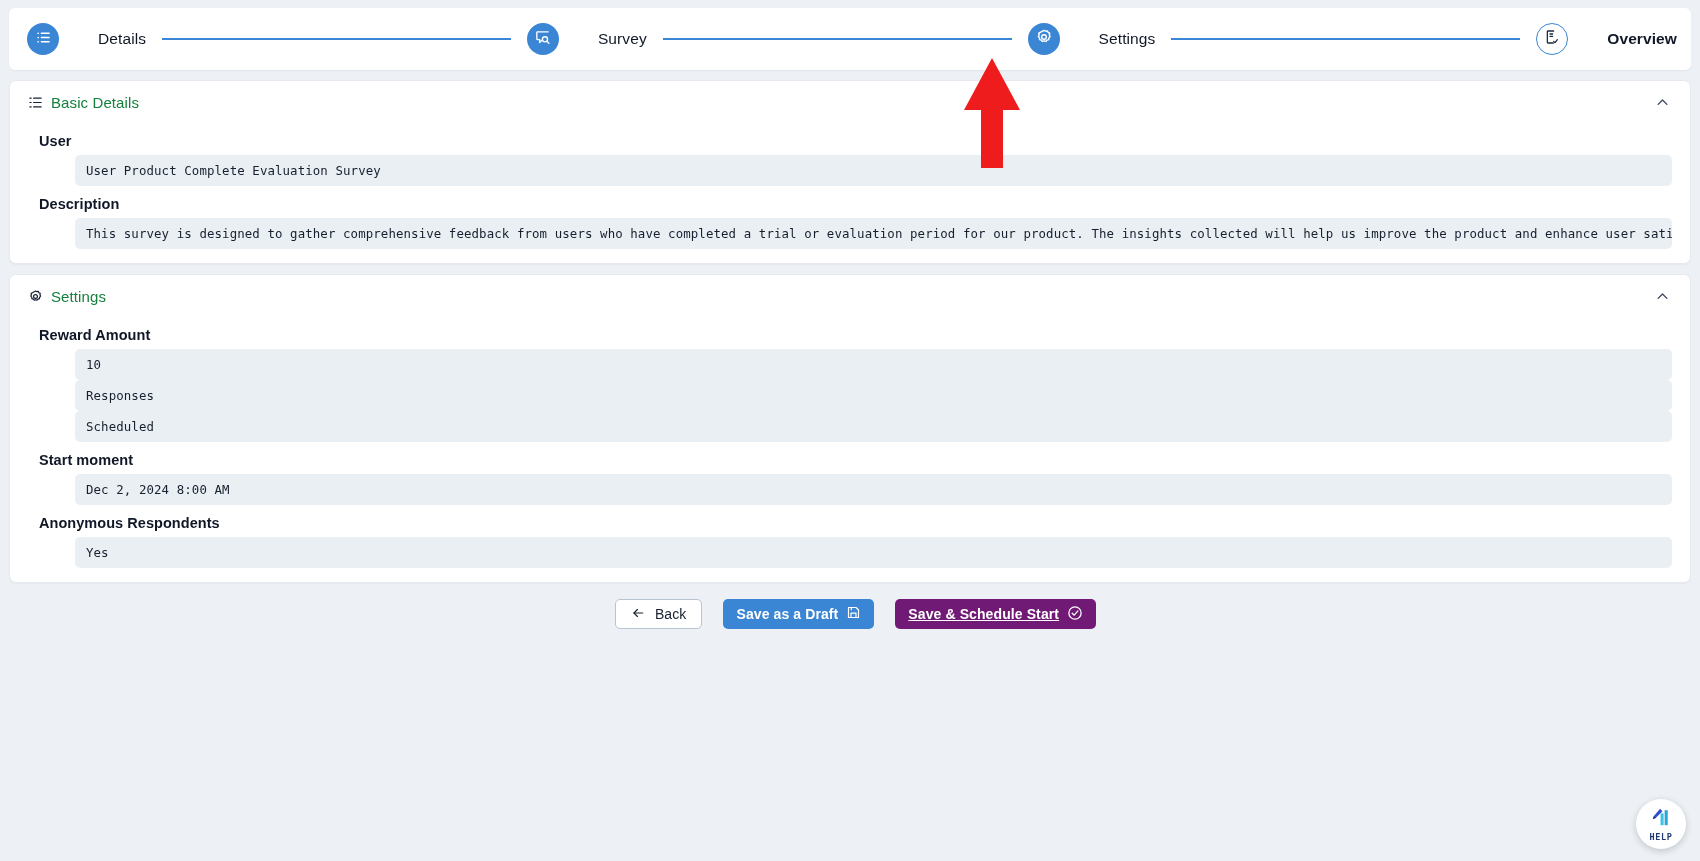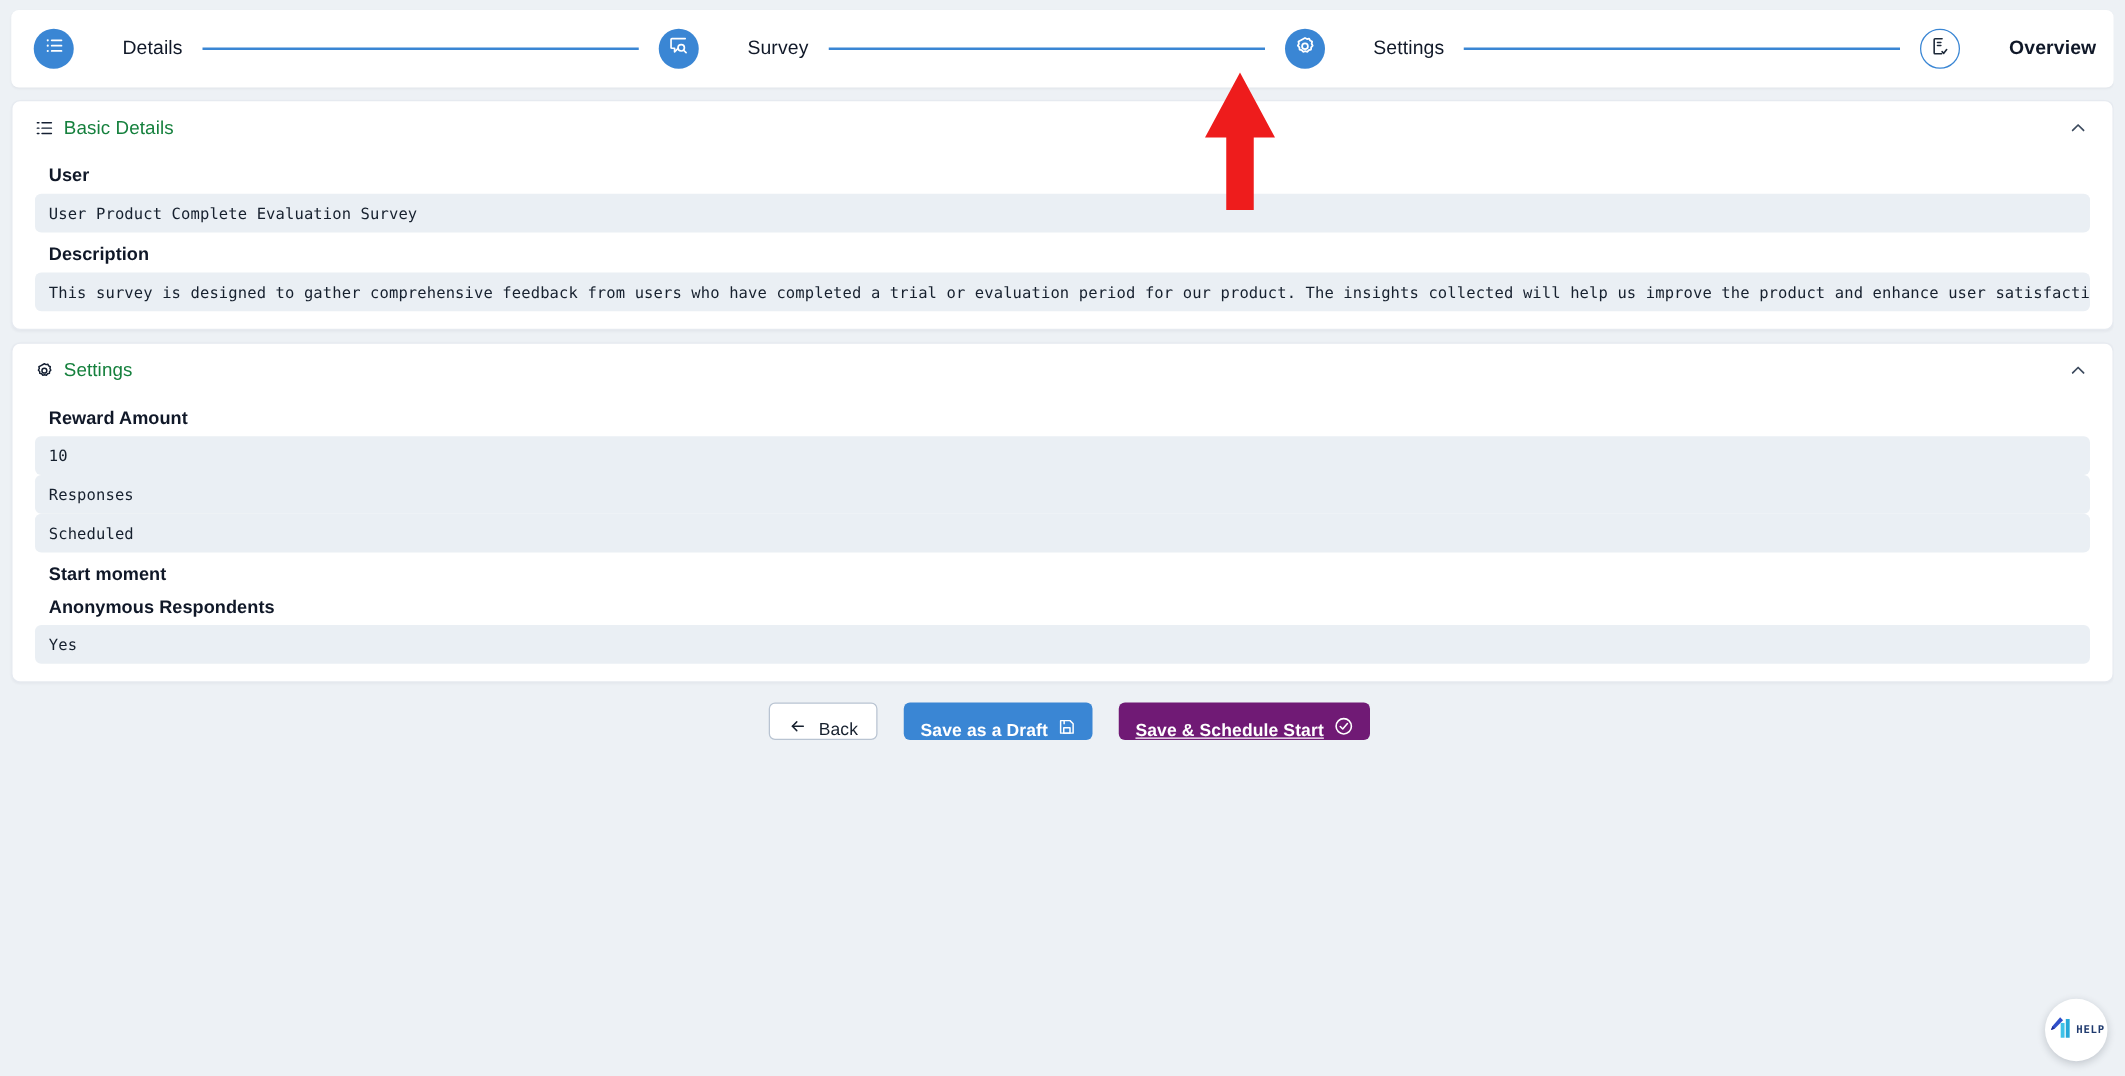--- a/index.html
+++ b/index.html
@@ -114,35 +114,36 @@
     min-height: 31px;
     display: flex;
     align-items: center;
     padding: 5px 11px;
     font-family: "DejaVu Sans Mono", monospace;
     font-size: 12.4px;
     color: #16202e;
     letter-spacing: .1px;
     white-space: nowrap;
     overflow: hidden;
+    margin-left: 47px;
   }
 
   
   .footer {
     display: flex;
     justify-content: center;
     align-items: center;
     gap: 10px;
     margin-top: 16px;
   }
   .btn {
     height: 30px;
     border-radius: 5px;
     display: inline-flex;
-    align-items: flex-end;
+    align-items: center;
     gap: 8px;
     padding: 0 13px;
     font-size: 14px;
     font-weight: 700;
     cursor: pointer;
     border: none;
     font-family: "Liberation Sans", sans-serif;
     letter-spacing: .1px;
     margin-left: 11px;
   }
@@ -160,20 +161,21 @@
 
   
   .help-fab {
     position: absolute;
     right: 14px; bottom: 12px;
     width: 50px; height: 50px;
     border-radius: 50%;
     background: #ffffff;
     box-shadow: 0 2px 7px rgba(16,24,40,.20);
     display: flex;
+    flex-direction: column;
     align-items: center;
     justify-content: center;
     gap: 1px;
     cursor: pointer;
     z-index: 30;
   }
   .help-text {
     font-size: 8.5px;
     font-weight: 700;
     color: #1f3a6e;
@@ -318,20 +320,21 @@
       <div class="field-value">10</div>
     </div>
     <div class="field">
       <div class="field-value">Responses</div>
     </div>
     <div class="field">
       <div class="field-value">Scheduled</div>
     </div>
     <div class="field">
       <div class="field-label">Start moment</div>
+      <div class="field-value">Dec 2, 2024 8:00 AM</div>
     </div>
     <div class="field">
       <div class="field-label">Anonymous Respondents</div>
       <div class="field-value">Yes</div>
     </div>
   </div>
 
   <div class="footer">
     <button class="btn btn-back">
       <span>

